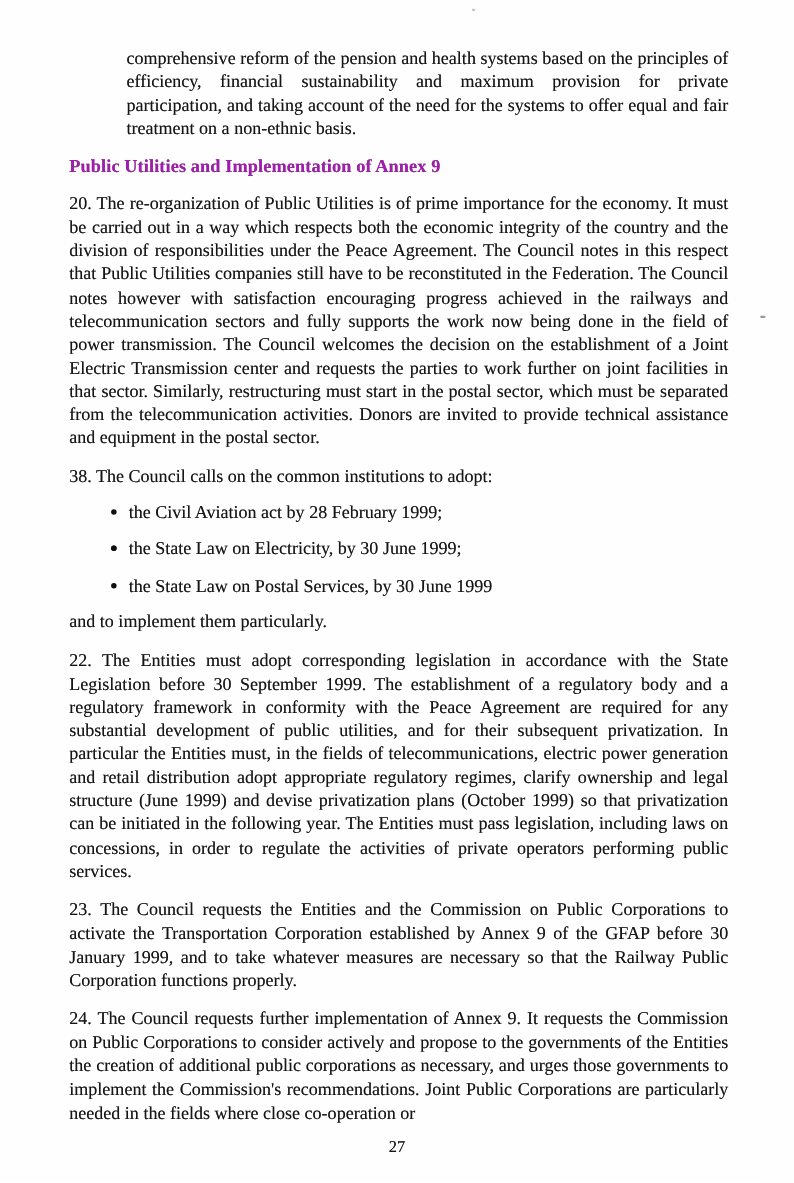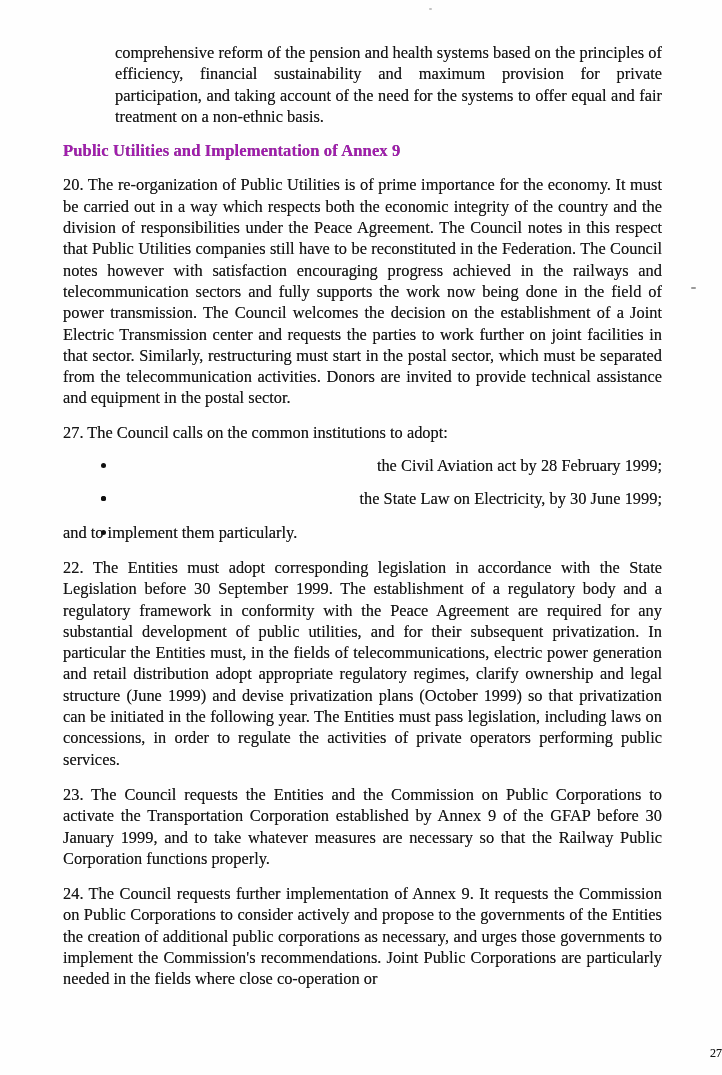--- a/index.html
+++ b/index.html
@@ -39,46 +39,45 @@
     margin: 13px 0 0 0;
     text-align: justify;
   }
   .para.tight {
     margin-top: 14px;
   }
   .adoption-list {
     margin: 0;
     padding: 0;
     list-style: none;
-    text-align: right;
   }
   .adoption-list li {
     position: relative;
     padding-left: 54px;
     margin-top: 12px;
   }
   .bullet-dot {
     position: absolute;
     left: 38px;
     top: 8px;
     width: 5px;
     height: 5px;
     border-radius: 50%;
     background: #101010;
   }
   .closing-line {
     margin: 11px 0 0 0;
   }
   .page-number {
     position: absolute;
-    bottom: 11px;
+    bottom: 21px;
     left: 0;
     width: 100%;
-    text-align: right;
-    font-size: 12px;
+    text-align: center;
+    font-size: 15px;
   }
   .speck-top {
     position: absolute;
     left: 429px;
     top: 8px;
     width: 3px;
     height: 2px;
     background: #c2c2c2;
     border-radius: 1px;
   }
@@ -101,36 +100,37 @@
   <div class="speck-right"></div>
 
   <div class="content">
 
     <p class="intro-para">comprehensive reform of the pension and health systems based on the principles of efficiency, financial sustainability and maximum provision for private participation, and taking account of the need for the systems to offer equal and fair treatment on a non-ethnic basis.</p>
 
     <h2 class="section-heading" style="color: #a21caf;">Public Utilities and Implementation of Annex 9</h2>
 
     <p class="para">20. The re-organization of Public Utilities is of prime importance for the economy. It must be carried out in a way which respects both the economic integrity of the country and the division of responsibilities under the Peace Agreement. The Council notes in this respect that Public Utilities companies still have to be reconstituted in the Federation. The Council notes however with satisfaction encouraging progress achieved in the railways and telecommunication sectors and fully supports the work now being done in the field of power transmission. The Council welcomes the decision on the establishment of a Joint Electric Transmission center and requests the parties to work further on joint facilities in that sector. Similarly, restructuring must start in the postal sector, which must be separated from the telecommunication activities. Donors are invited to provide technical assistance and equipment in the postal sector.</p>
 
-    <p class="para">27. The Council calls on the common institutions to adopt:</p>
+    <p class="para">38. The Council calls on the common institutions to adopt:</p>
 
     <ul class="adoption-list">
       <li>
         <span class="bullet-dot"></span>
         <span>the Civil Aviation act by 28 February 1999;</span>
       </li>
       <li>
         <span class="bullet-dot"></span>
       </li>
       <li>
         <span class="bullet-dot"></span>
         <span>the State Law on Electricity, by 30 June 1999;</span>
       </li>
       <li>
         <span class="bullet-dot"></span>
+        <span>the State Law on Postal Services, by 30 June 1999</span>
       </li>
     </ul>
 
     <p class="closing-line">and to implement them particularly.</p>
 
     <p class="para tight">22. The Entities must adopt corresponding legislation in accordance with the State Legislation before 30 September 1999. The establishment of a regulatory body and a regulatory framework in conformity with the Peace Agreement are required for any substantial development of public utilities, and for their subsequent privatization. In particular the Entities must, in the fields of telecommunications, electric power generation and retail distribution adopt appropriate regulatory regimes, clarify ownership and legal structure (June 1999) and devise privatization plans (October 1999) so that privatization can be initiated in the following year. The Entities must pass legislation, including laws on concessions, in order to regulate the activities of private operators performing public services.</p>
 
     <p class="para tight">23. The Council requests the Entities and the Commission on Public Corporations to activate the Transportation Corporation established by Annex 9 of the GFAP before 30 January 1999, and to take whatever measures are necessary so that the Railway Public Corporation functions properly.</p>
 
     <p class="para tight">24. The Council requests further implementation of Annex 9. It requests the Commission on Public Corporations to consider actively and propose to the governments of the Entities the creation of additional public corporations as necessary, and urges those governments to implement the Commission's recommendations. Joint Public Corporations are particularly needed in the fields where close co-operation or</p>

